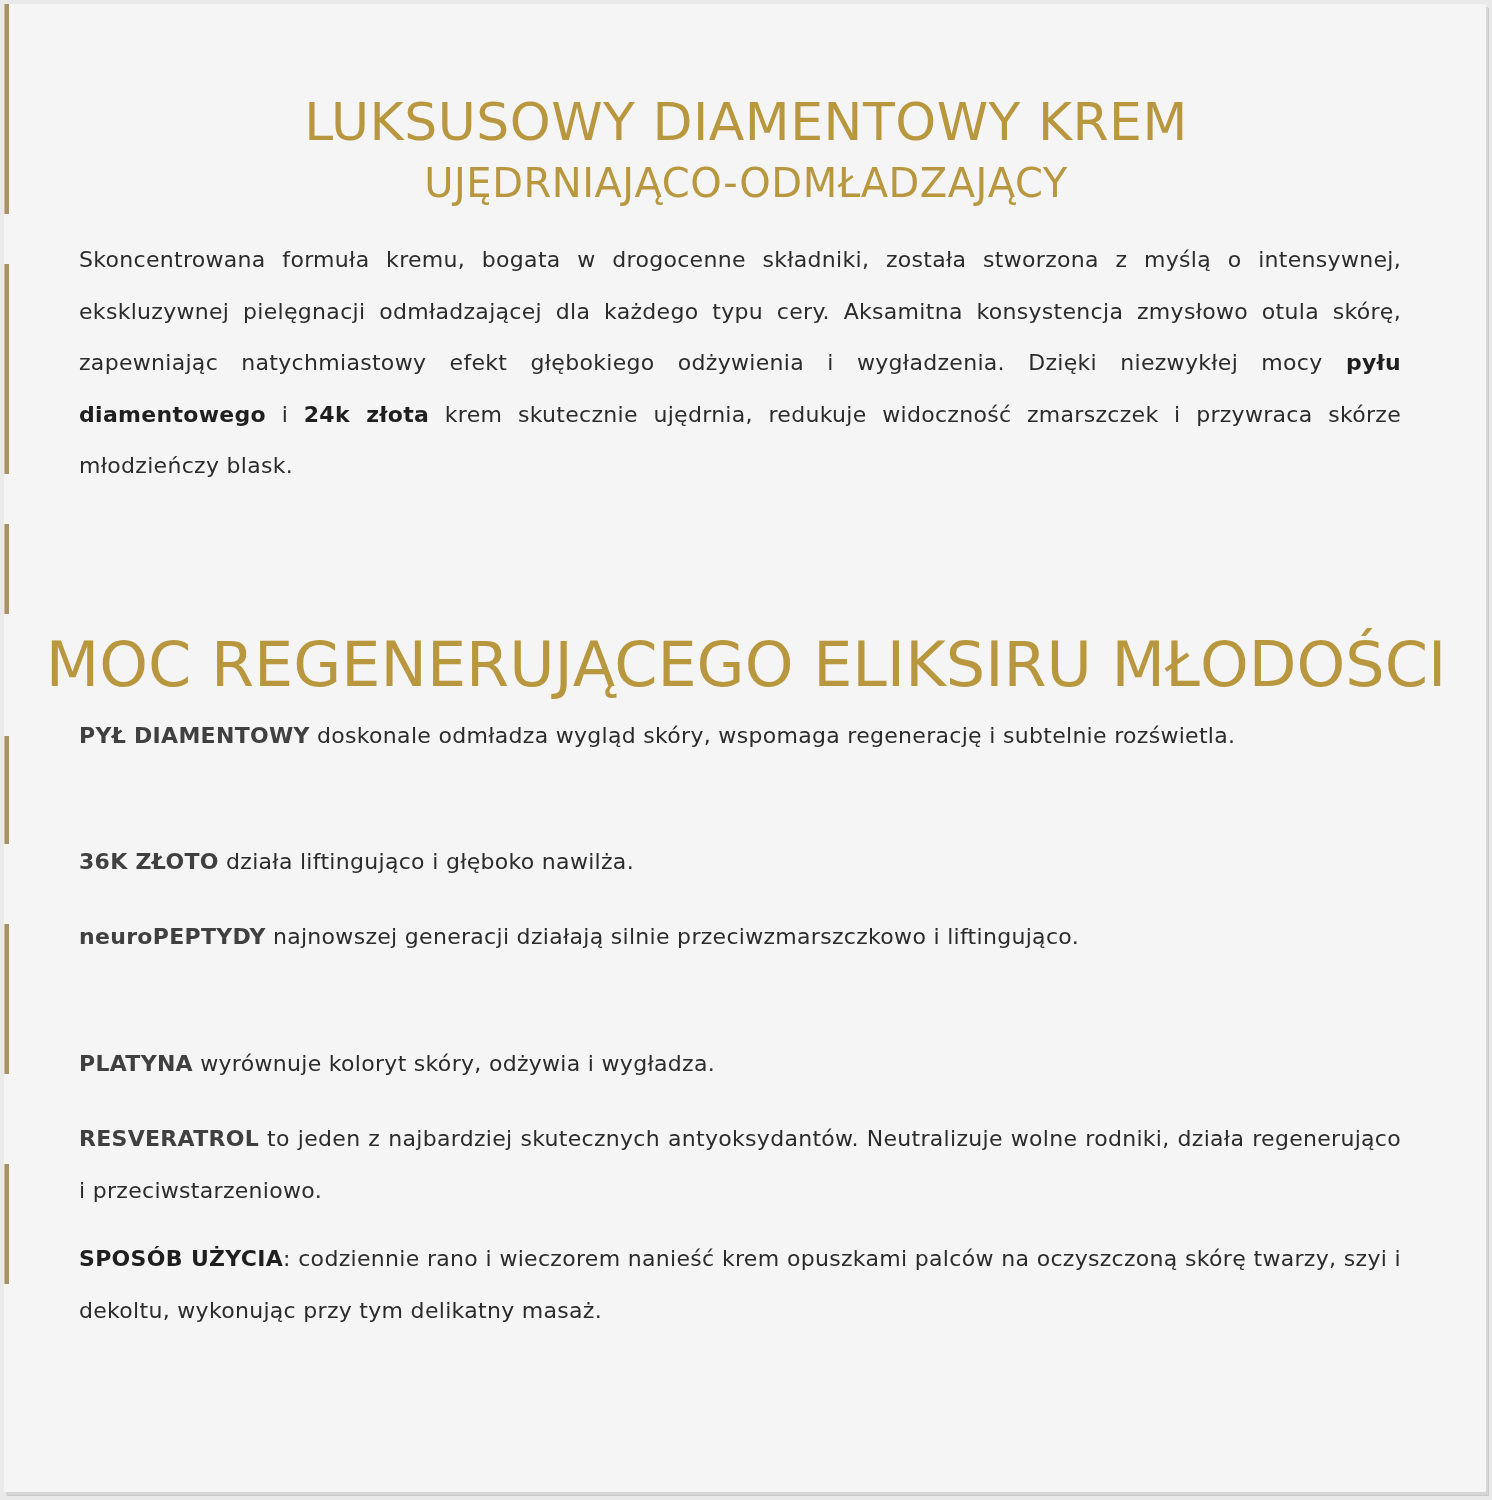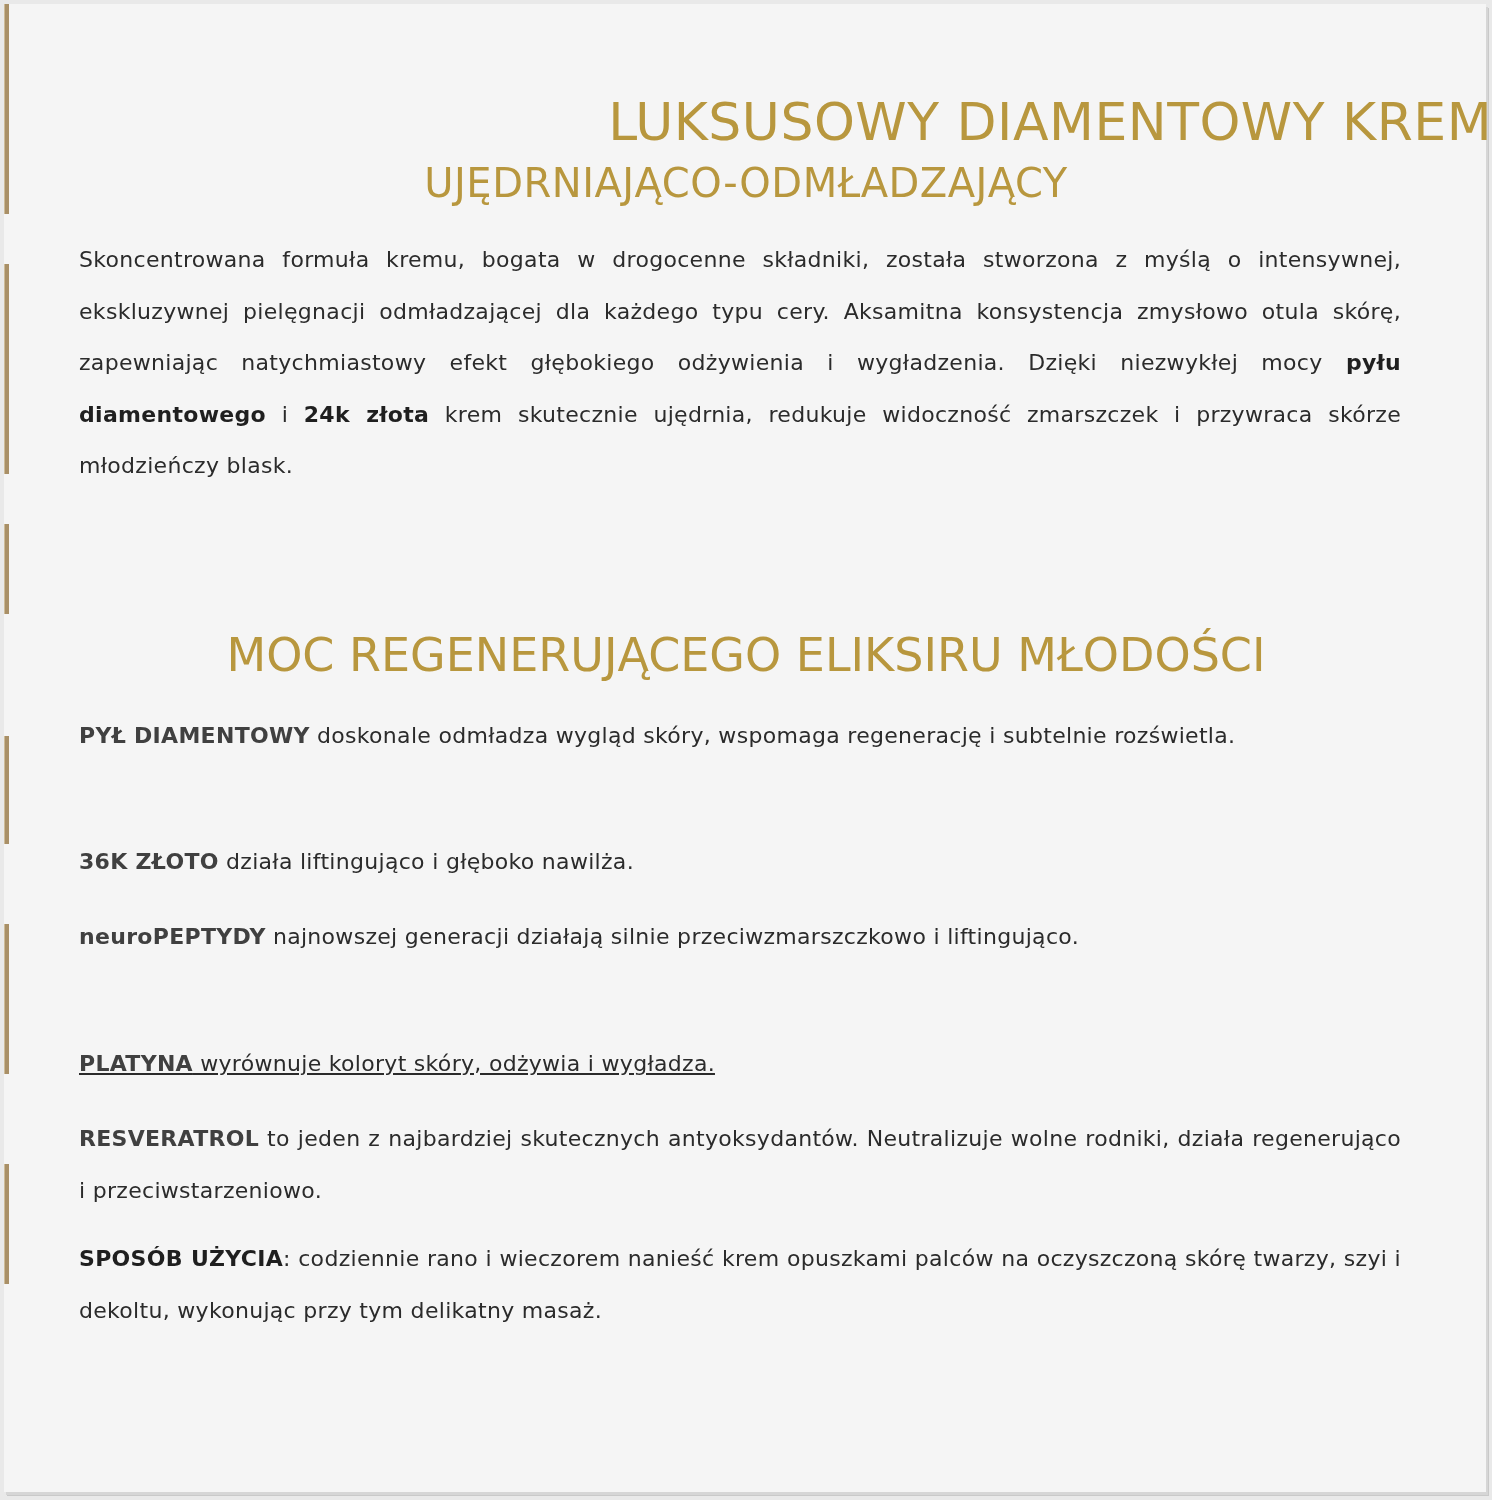--- a/index.html
+++ b/index.html
@@ -7,31 +7,31 @@
       width:1492px; height:1500px; background:#e9e9e9; position:relative; overflow:hidden;
       font-family:"DejaVu Sans", "Liberation Sans", sans-serif;
     }
     .panel {
       position:absolute; left:4px; top:4px; width:1482px; height:1488px;
       background:#f5f5f5;
       box-shadow: 2px 3px 0 #d6d6d6, 3px 4px 0 #c9c9c9;
     }
     .gold-edge { position:absolute; left:0; width:4px; background:#a99067; border-left:1px solid #cdbb98; }
     .content { position:absolute; left:79px; width:1322px; color:#2b2b2b; }
-    .title1 { position:absolute; top:92px; left:0; width:1492px; text-align:right; font-size:52px; letter-spacing:0.5px; color:#b8973e; font-weight:normal; }
+    .title1 { position:absolute; top:92px; left:0; width:1492px; text-align:center; font-size:52px; letter-spacing:0.5px; color:#b8973e; font-weight:normal; }
     .title2 { position:absolute; top:160px; left:0; width:1492px; text-align:center; font-size:40px; letter-spacing:0.5px; color:#b8973e; }
     .para { font-size:22px; line-height:51.5px; text-align:justify; letter-spacing:0.3px; color:#2b2b2b; }
     .intro { top:234px; }
-    .section-title { position:absolute; top:628px; left:0; width:1492px; text-align:center; font-size:46px; color:#b8973e; }
+    .section-title { position:absolute; top:628px; left:0; width:1492px; text-align:center; font-size:62px; color:#b8973e; }
     b.k { font-weight:bold; color:#1f1f1f; }
     b.g { font-weight:bold; color:#404040; }
     .ing1 { top:710px; }
     .ing2 { top:836px; }
     .ing3 { top:911px; }
-    .ing4 { top:1038px;text-decoration:underline; }
+    .ing4 { top:1038px; }
     .ing5 { top:1113px; }
     .usage { top:1233px; }
   </style>
 </head>
 <body>
 
 <div class="panel">
   <div class="gold-edge" style="top:0;height:210px"></div>
   <div class="gold-edge" style="top:260px;height:210px"></div>
   <div class="gold-edge" style="top:520px;height:90px"></div>

